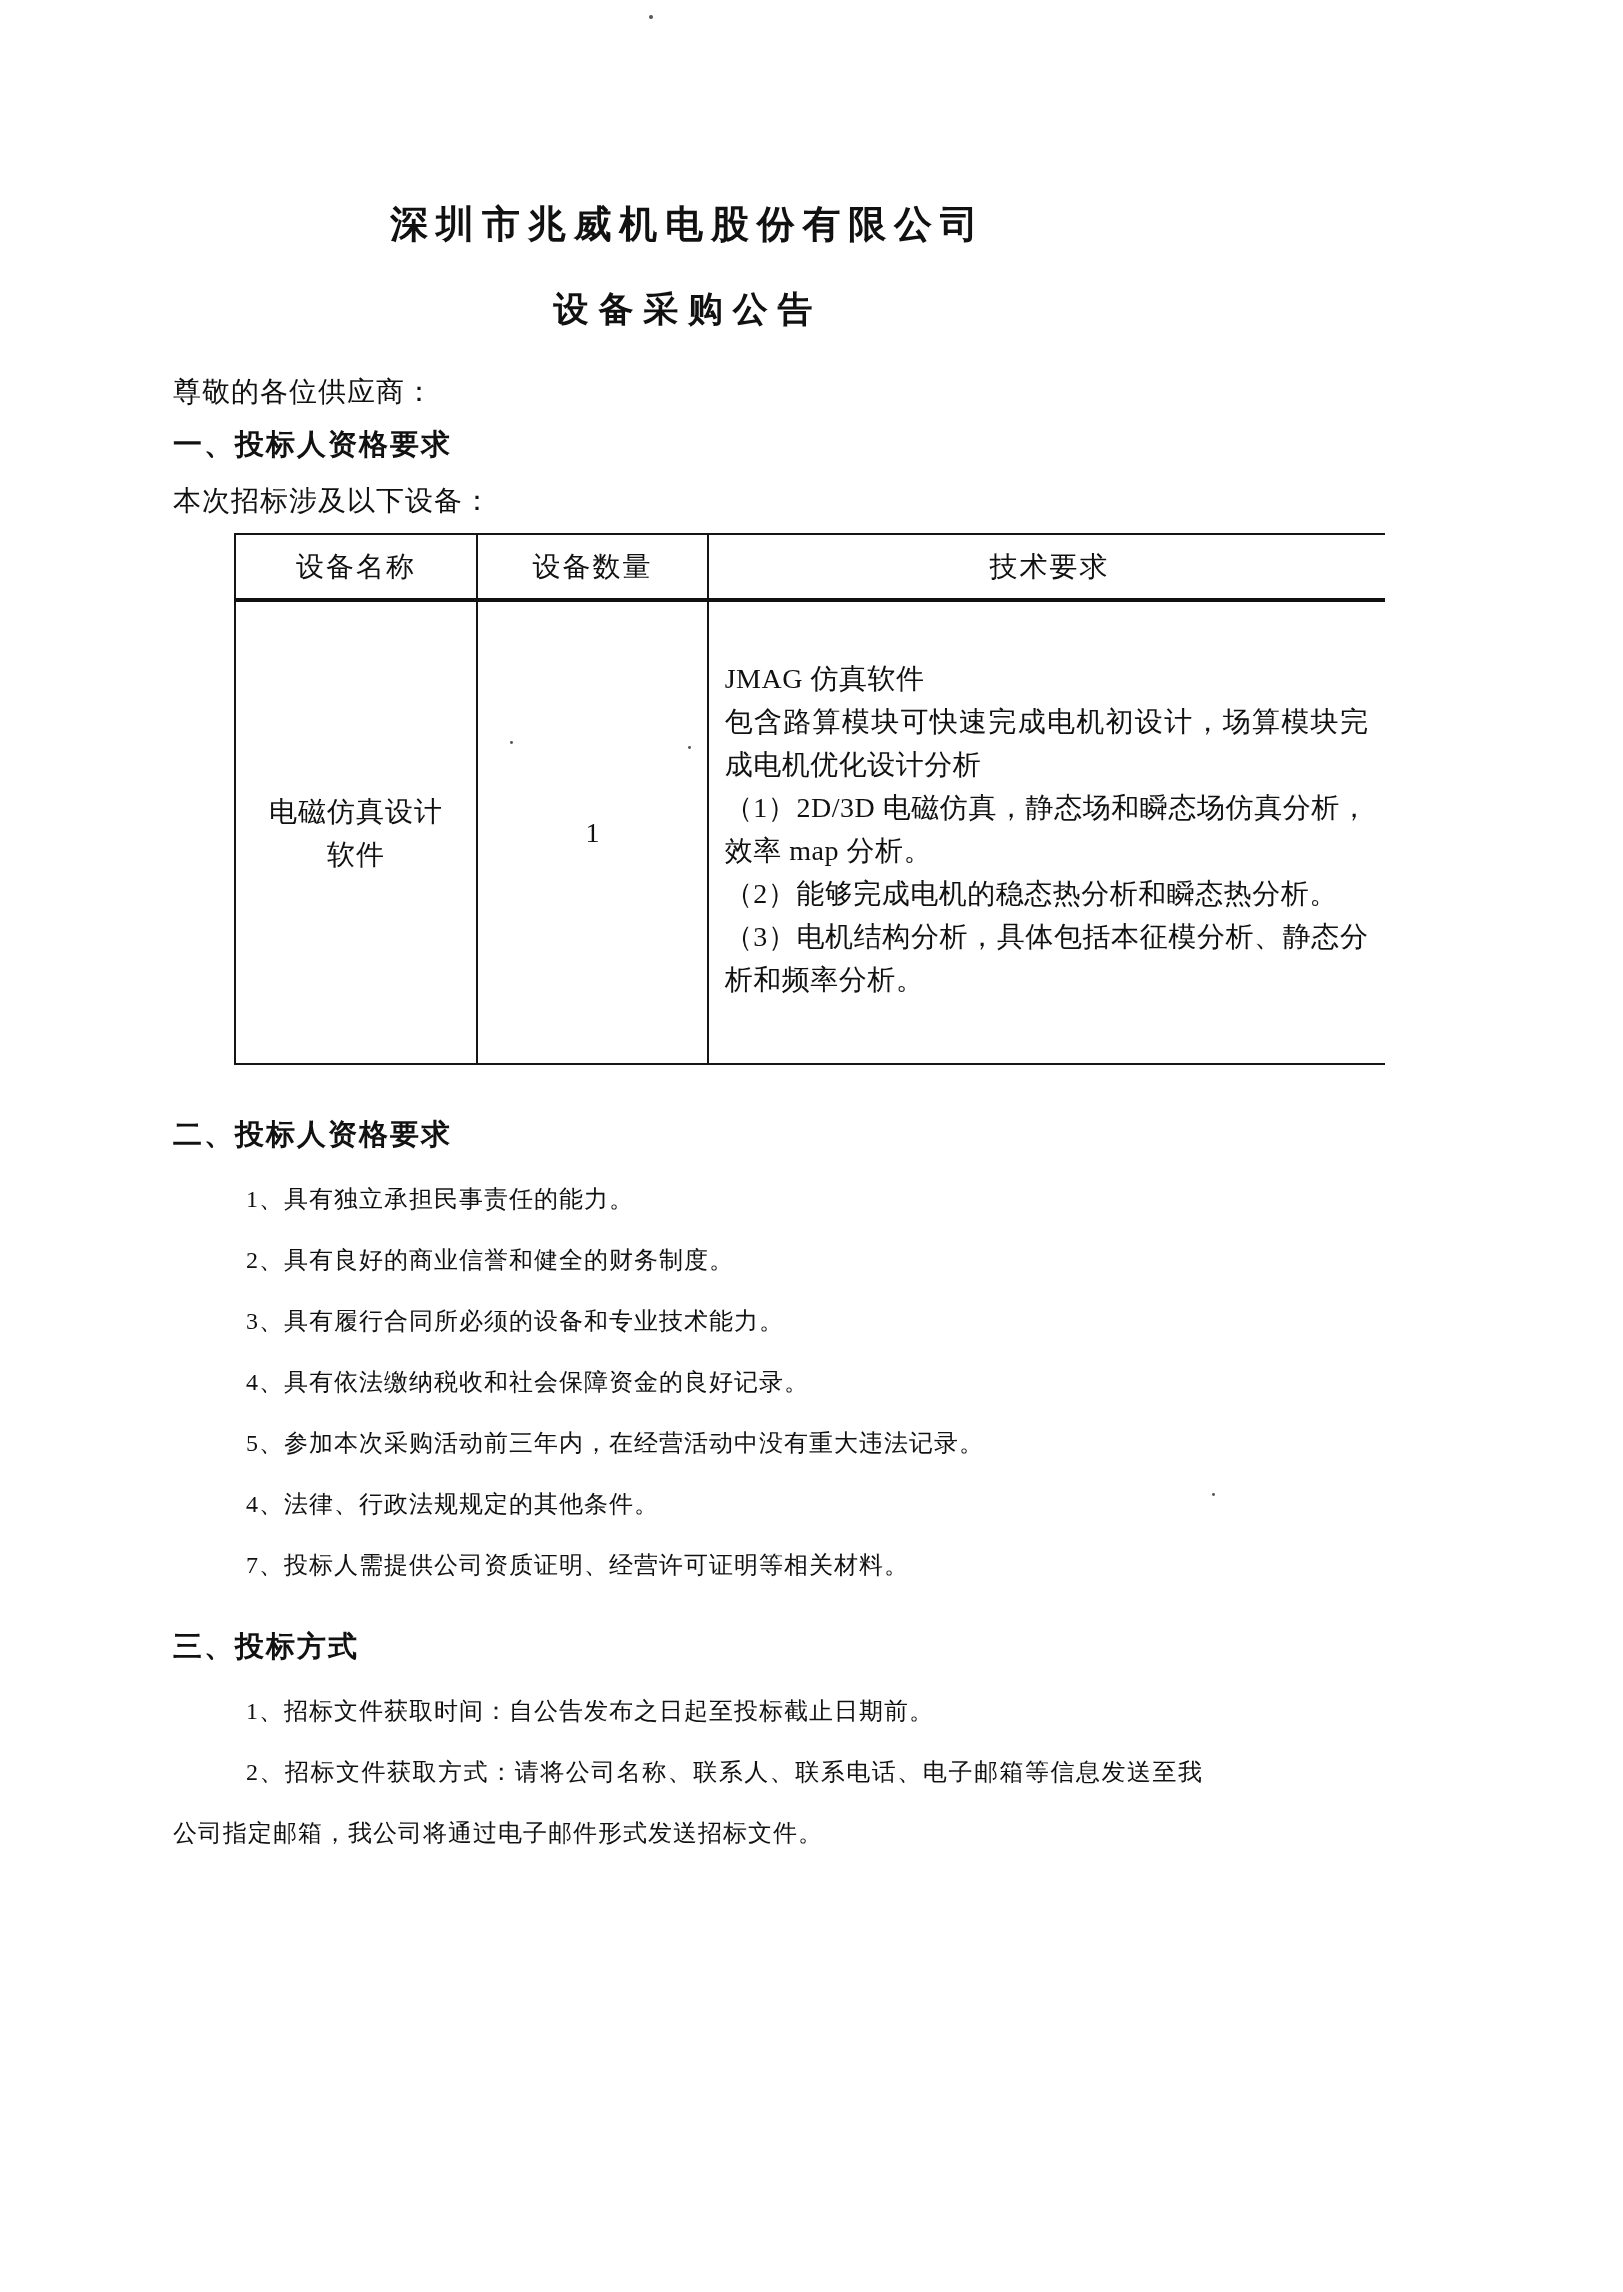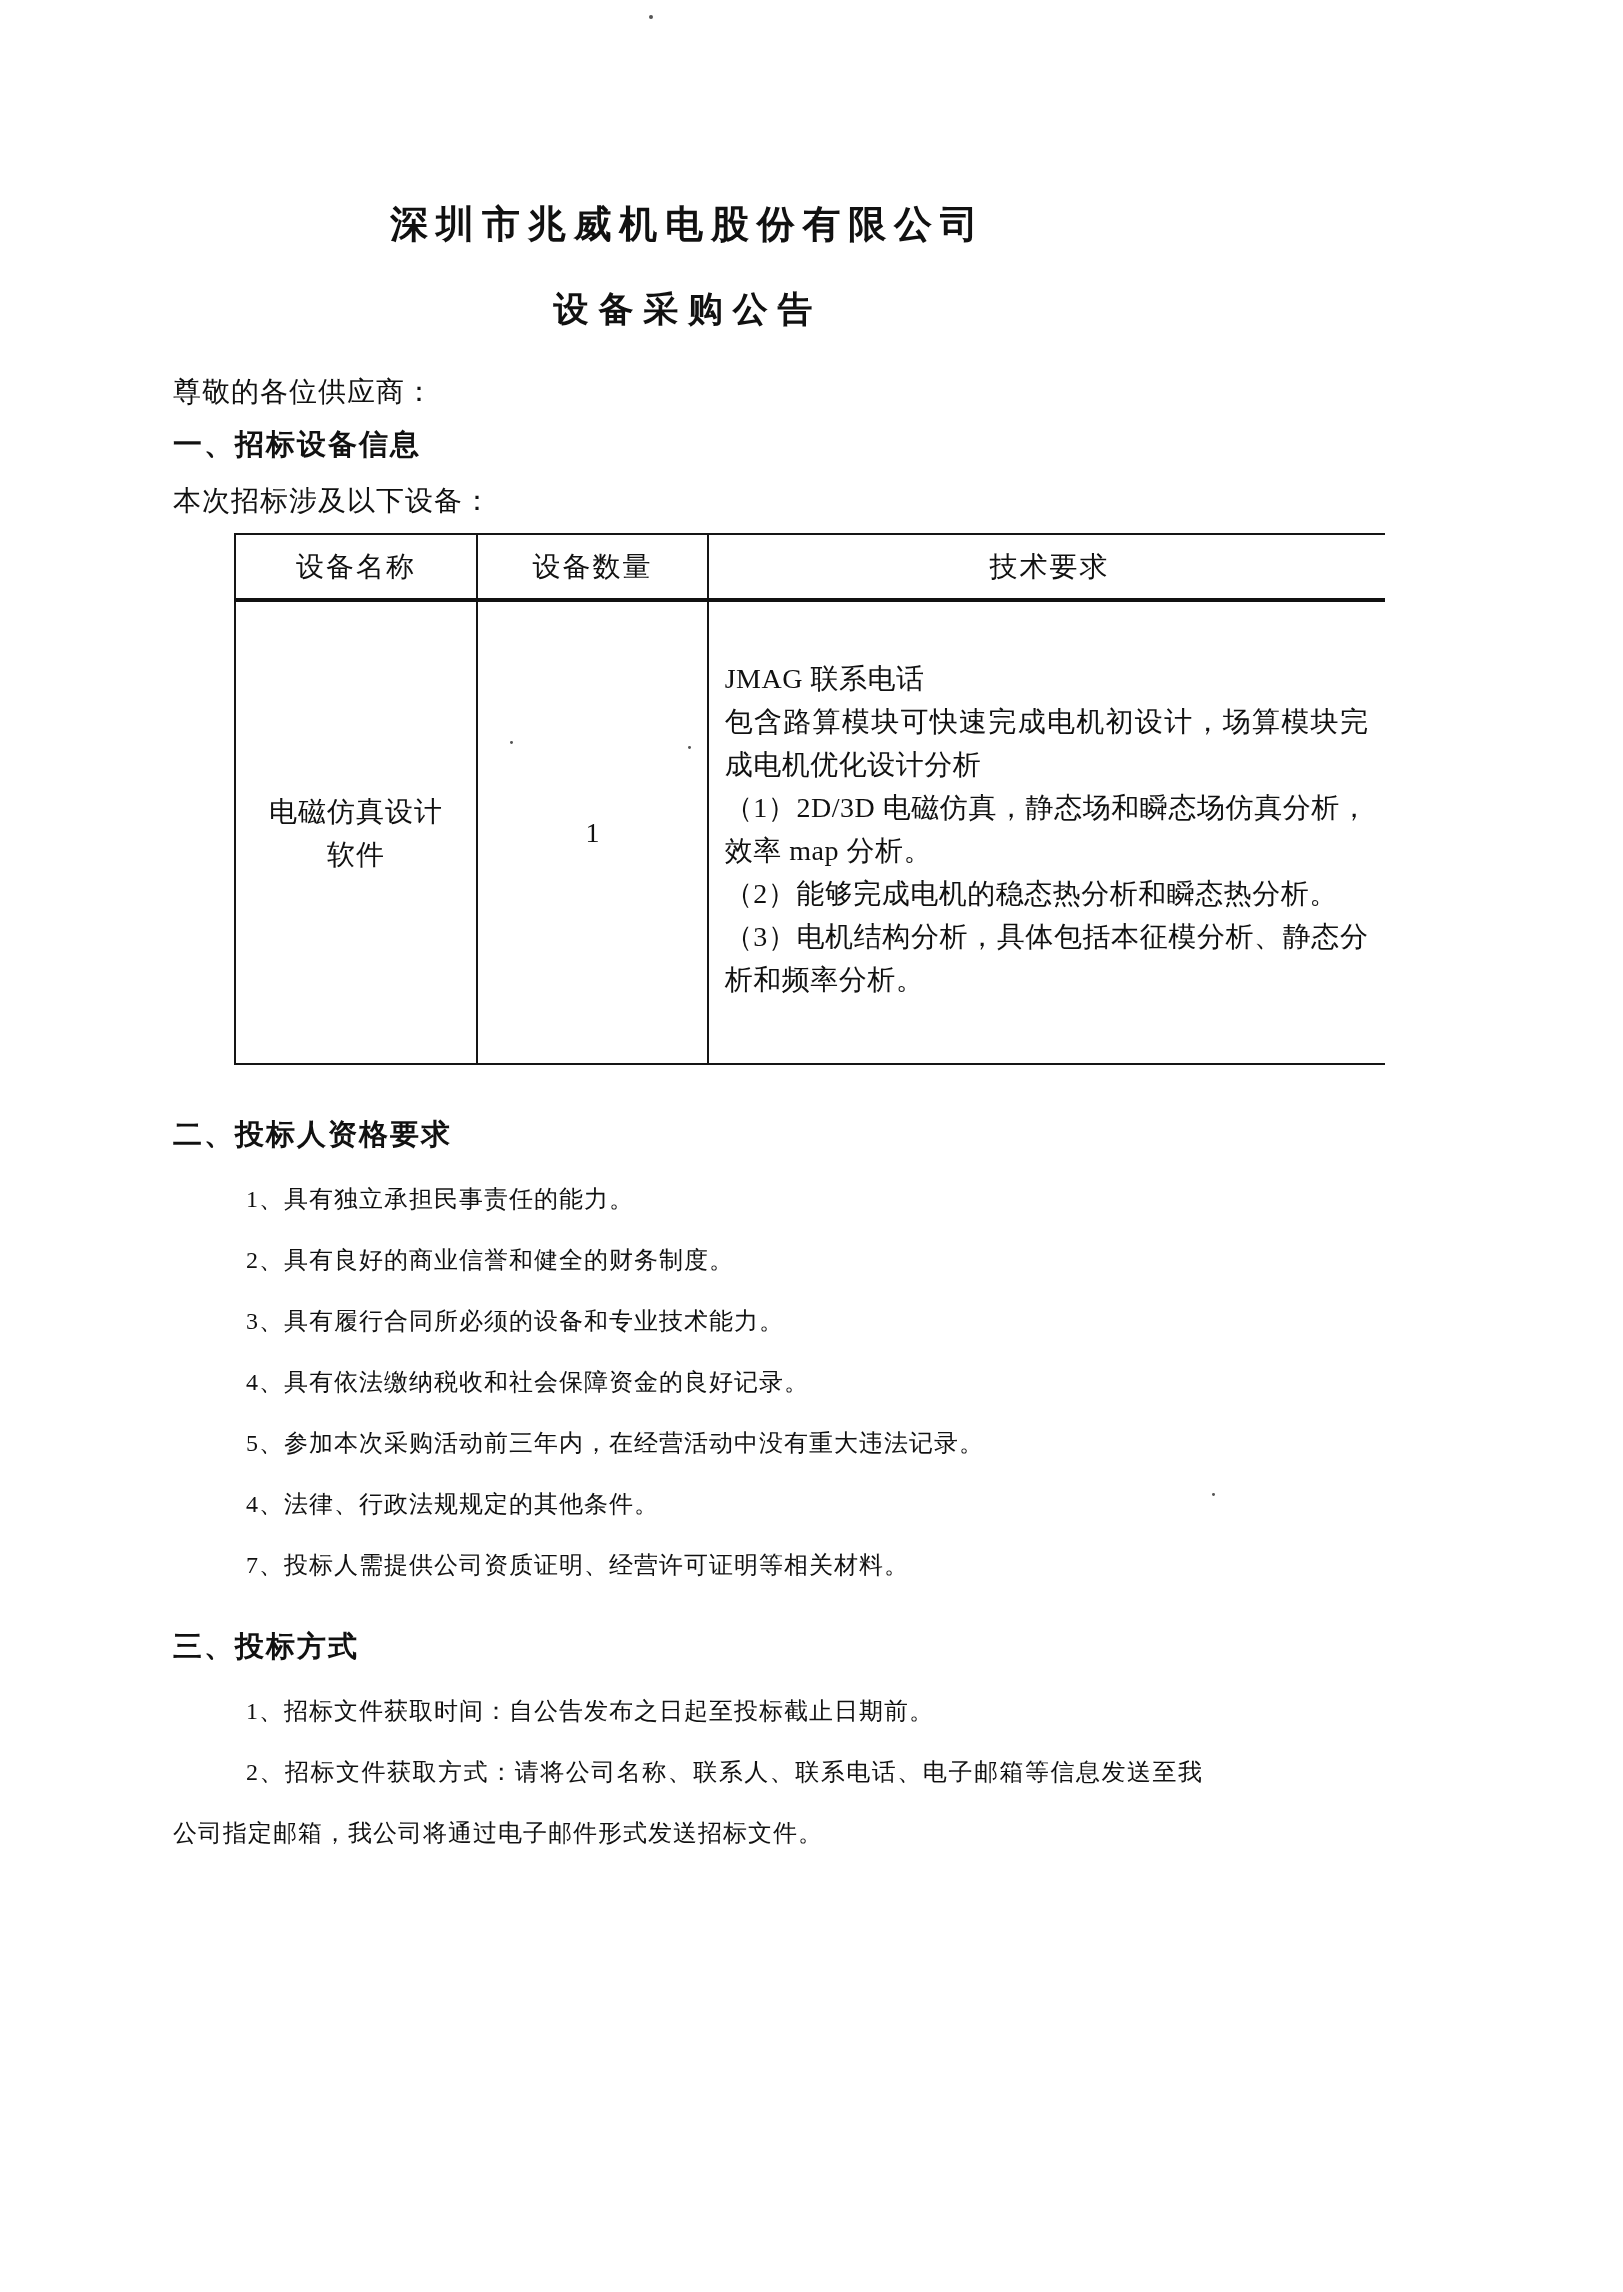--- a/index.html
+++ b/index.html
@@ -146,21 +146,21 @@
 
   <div class="content">
 
     <h1 class="company-title">深圳市兆威机电股份有限公司</h1>
 
     <h2 class="doc-title">设备采购公告</h2>
 
     <p class="salutation">尊敬的各位供应商：</p>
 
 
-    <h3 class="section-heading">一、招标设备信息</h3>
+    <h3 class="section-heading">一、投标人资格要求</h3>
 
     <p class="table-lead">本次招标涉及以下设备：</p>
 
     <table class="equipment">
       <colgroup>
         <col class="c-name">
         <col class="c-qty">
         <col class="c-req">
       </colgroup>
       <thead>
@@ -168,21 +168,21 @@
           <th>设备名称</th>
           <th>设备数量</th>
           <th>技术要求</th>
         </tr>
       </thead>
       <tbody>
         <tr>
           <td class="cell-name">电磁仿真设计软件</td>
           <td class="cell-qty">1</td>
           <td class="cell-req">
-            <div class="req-line">JMAG 联系电话</div>
+            <div class="req-line">JMAG 仿真软件</div>
             <div class="req-line">包含路算模块可快速完成电机初设计，场算模块完成电机优化设计分析</div>
             <div class="req-line">（1）2D/3D 电磁仿真，静态场和瞬态场仿真分析，效率 map 分析。</div>
             <div class="req-line">（2）能够完成电机的稳态热分析和瞬态热分析。</div>
             <div class="req-line">（3）电机结构分析，具体包括本征模分析、静态分析和频率分析。</div>
           </td>
         </tr>
       </tbody>
     </table>
 
     <h3 class="section-heading gap-lg">二、投标人资格要求</h3>

